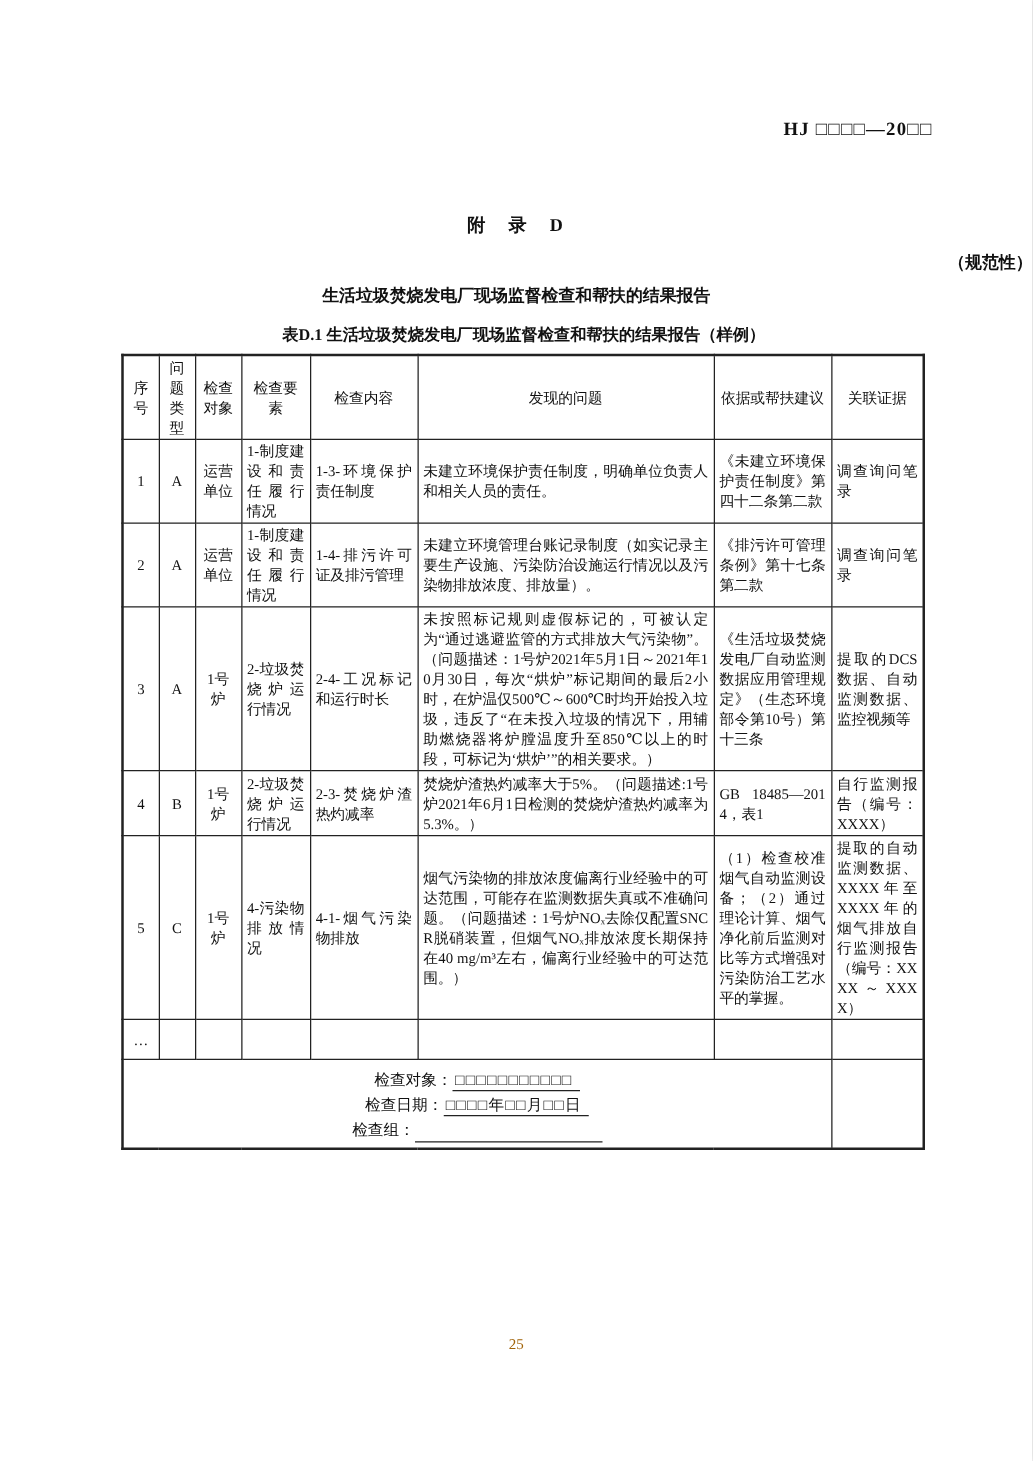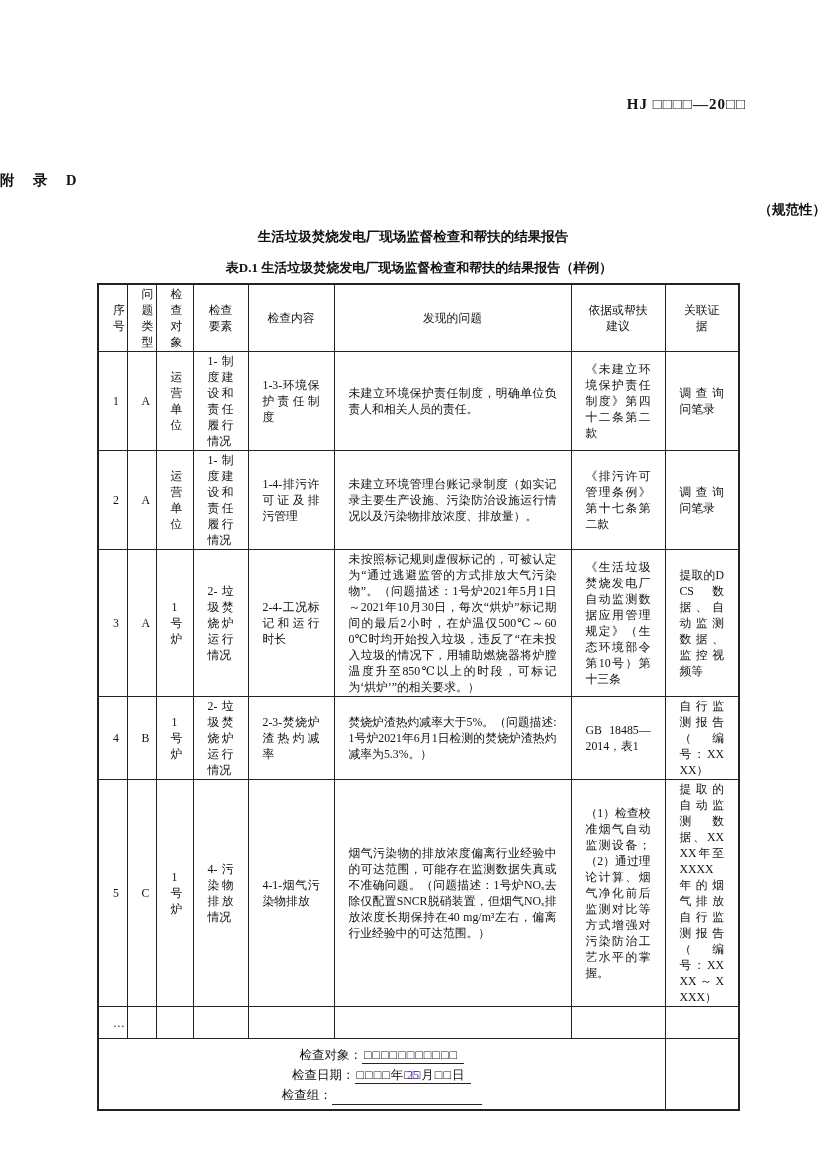--- a/index.html
+++ b/index.html
@@ -6,21 +6,21 @@
   .page{
     width:826px;height:1169px;background:#ffffff;position:relative;
     font-family:"Liberation Serif","DejaVu Serif",serif;color:#111;
     box-shadow:0 0 6px rgba(0,0,0,.25);margin:0 auto;overflow:hidden;
   }
   .doc-header{
     position:absolute;top:96px;right:80px;
     font-weight:bold;font-size:15px;letter-spacing:1px;white-space:nowrap;
   }
   .appendix-title{
-    position:absolute;top:171px;left:0;width:100%;text-align:left;
+    position:absolute;top:171px;left:0;width:100%;text-align:center;
     font-weight:bold;font-size:14.5px;letter-spacing:2px;
   }
   .appendix-subtitle{
     position:absolute;top:201px;left:0;width:100%;text-align:right;
     font-weight:bold;font-size:13.5px;
   }
   .section-title{
     position:absolute;top:228px;left:0;width:100%;text-align:center;
     font-weight:bold;font-size:13.5px;
   }
@@ -33,42 +33,42 @@
   }
   .table-caption{
     text-align:center;font-weight:bold;font-size:13px;
     margin:7px 0 6px 0;
   }
   table.report-table{
     border-collapse:collapse;table-layout:fixed;width:641px;
     font-size:11.8px;line-height:16px;border:2px solid #222;
   }
   .report-table th,.report-table td{
-    border:1px solid #222;padding:1px 14px;vertical-align:middle;
+    border:1px solid #222;padding:1px 4px;vertical-align:middle;
     word-break:break-all;overflow:hidden;
   }
   .report-table th{font-weight:normal;text-align:center;height:34px;}
   .report-table td{text-align:justify;}
   .report-table td:nth-child(1),
   .report-table td:nth-child(2),
   .report-table td:nth-child(3){text-align:center;}
   tr.rh1{height:48px;}
   tr.rh2{height:52px;}
   tr.rh3{height:120px;}
   tr.rh4{height:52px;}
   tr.rh5{height:104px;}
   tr.rh-ellipsis{height:32px;}
   tr.rh-foot{height:62px;}
   td.foot-cell{vertical-align:top;padding:6px 4px 4px 4px;text-align:left;margin-left:12px;}
   .sign-line{font-size:12.5px;line-height:20px;white-space:nowrap;}
   .uline{border-bottom:1px solid #222;padding:0 6px 1px 2px;letter-spacing:1px;}
   .uline-blank{display:inline-block;width:150px;border-bottom:1px solid #222;height:14px;vertical-align:bottom;}
   .page-number{
     position:absolute;top:1068px;left:0;width:100%;text-align:center;
-    font-size:12px;color:#6d28d9;
+    font-size:12px;color:#a16207;
   }
 </style>
 </head>
 <body>
 
 <div class="page">
 
   <div class="doc-header">HJ □□□□—20□□</div>
 
   <div class="appendix-title">附　录　D</div>

